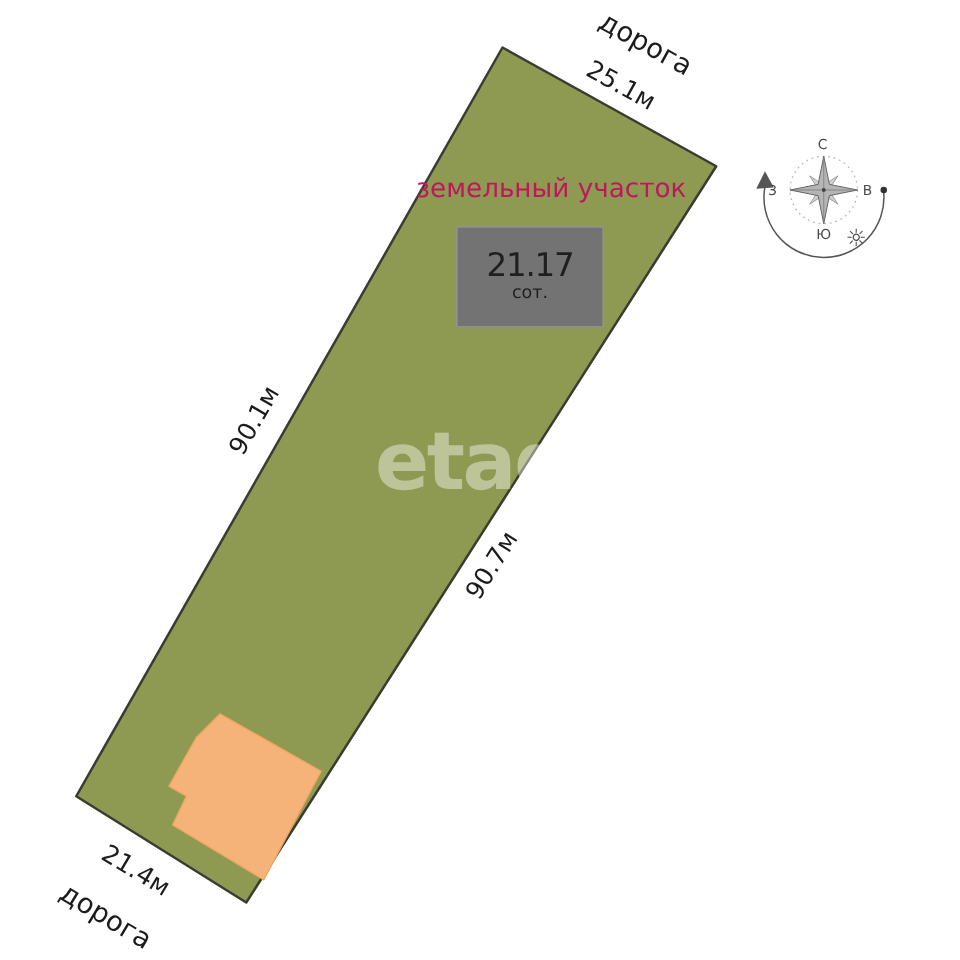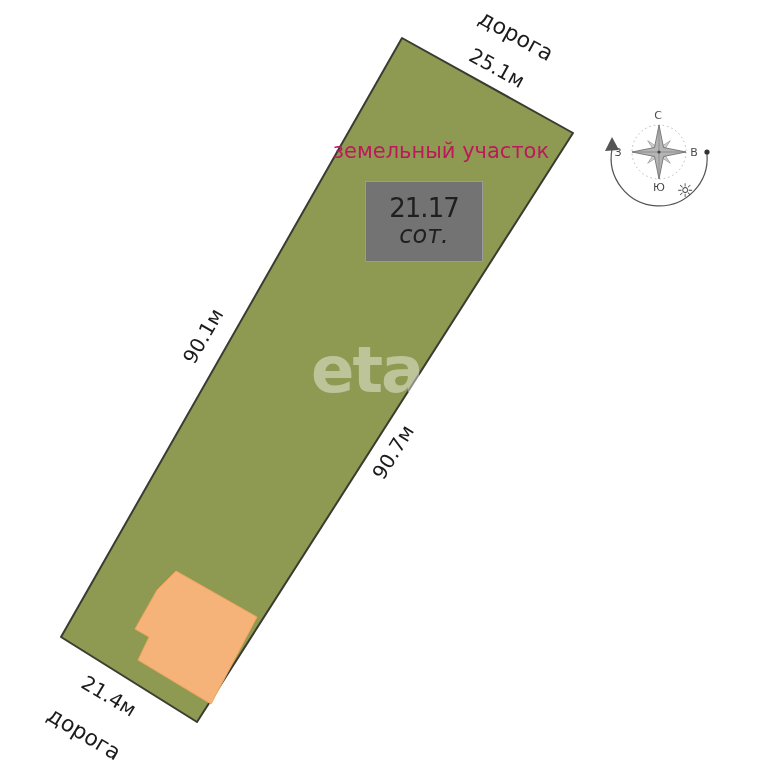--- a/index.html
+++ b/index.html
@@ -26,26 +26,25 @@
     color:#be185d;font-size:21px;white-space:nowrap;line-height:1;
   }
   .area-box{
     position:absolute;left:353px;top:181px;width:118px;height:81px;
     background:#737373;border:1.5px solid #9b9b9b;box-sizing:border-box;
     display:flex;flex-direction:column;align-items:center;justify-content:center;
     color:#1f1f1f;
     margin-left:12px;
   }
   .area-value{font-size:26px;line-height:1.05;letter-spacing:-1px;}
-  .area-unit{font-size:24px;line-height:1.1;font-style:italic;}
+  .area-unit{font-size:14px;line-height:1.1;}
   .watermark{
     position:absolute;left:300px;top:338px;
     font-size:64px;font-weight:bold;letter-spacing:-2px;line-height:1;
     color:rgba(255,255,255,0.42);
-    margin-left:11px;
   }
   .compass{position:absolute;left:600px;top:93px;}
   .compass text{font-size:11px;fill:#4a4a4a;}
   .compass .sun{font-size:19px;}
 </style>
 </head>
 <body>
 
 <div class="stage">
 

